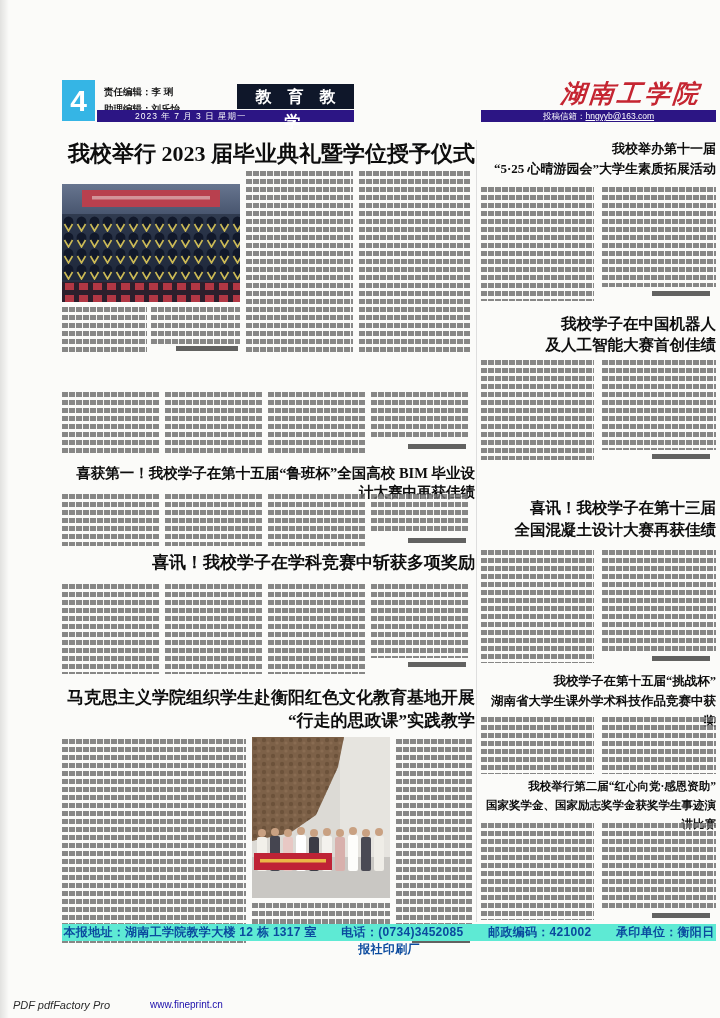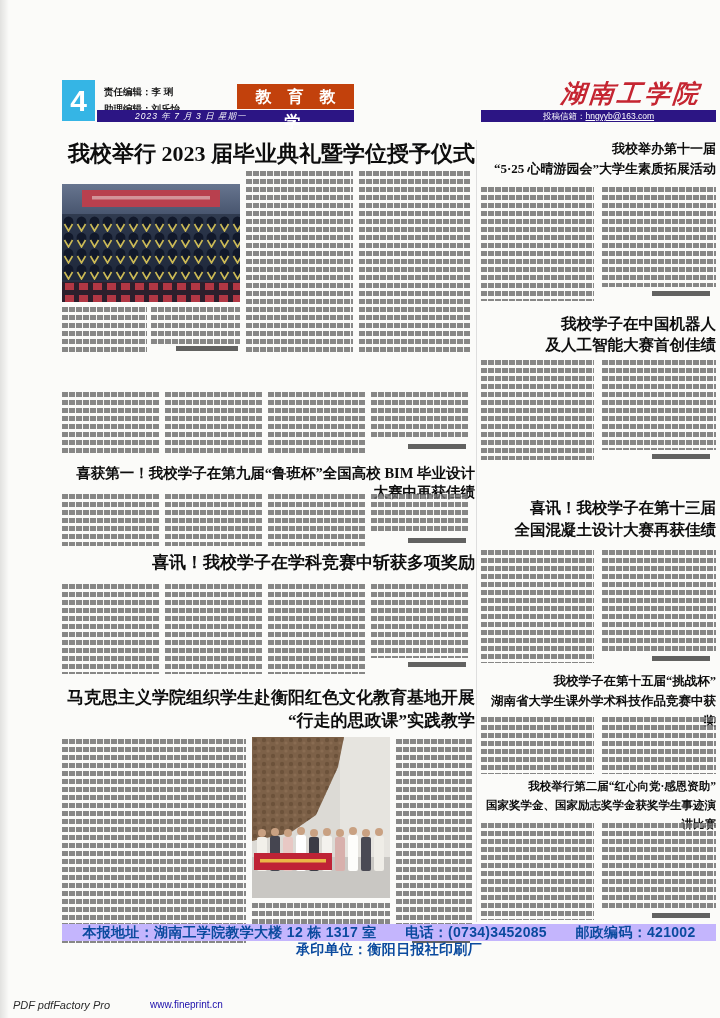--- a/index.html
+++ b/index.html
@@ -12,21 +12,21 @@
     background:linear-gradient(to right, rgba(0,0,0,0.10), rgba(0,0,0,0)); z-index:5;
   }
   .abs { position:absolute; }
   .pagebox {
     background:#35b5e5; color:#fff; font-weight:bold; font-size:30px;
     text-align:center; line-height:41px; font-family:"Liberation Sans", sans-serif;
   }
   .editors { font-size:9.5px; font-weight:bold; color:#1a1a1a; line-height:17px; white-space:pre-line; }
   .purplebar { background:#2c1584; color:#ffffff; font-size:8.5px; line-height:12px; }
   .sectionbox {
-    background:#c2410c; color:#ffffff; font-weight:bold; font-size:16px;
+    background:#0f172a; color:#ffffff; font-weight:bold; font-size:16px;
     text-align:center; line-height:25px; letter-spacing:6px; text-indent:6px;
     font-family:"Liberation Serif", serif;
   }
   .masthead {
     color:#c52531; font-size:25px; font-weight:bold; font-style:italic;
     letter-spacing:3px; text-align:center; transform:skewX(-5deg);
     font-family:"Liberation Serif", serif;
   }
   .headline {
     font-family:"Liberation Serif", serif; font-weight:bold; color:#0d0d0d;
@@ -34,38 +34,38 @@
   }
   .greek {
     background-image:
       repeating-linear-gradient(to right, rgba(251,251,249,0) 0 6px, rgba(251,251,249,0.95) 6px 7px),
       repeating-linear-gradient(to bottom, #6e6e6e 0 5.5px, rgba(0,0,0,0) 5.5px 8px);
     opacity:0.82;
   }
   .byline { position:absolute; height:4.5px; background:#474747; opacity:0.85; }
   .vrule { background:#dedede; }
   .footerbar {
-    background:#c4b5fd; color:#0a4a9e; font-weight:bold; font-size:14px;
+    background:#5eead4; color:#0a4a9e; font-weight:bold; font-size:12px;
     text-align:center; line-height:17px; letter-spacing:0.3px;
   }
   .watermark { font-size:11px; color:#2b2b2b;font-style:italic; }
   .wmlink { font-size:10px; color:#1a0dab; cursor:pointer; }
   .photo svg { display:block; }
 </style>
 </head>
 <body>
 
 <div class="page">
 
   <div class="abs pagebox" style="left:62px; top:80px; width:33px; height:41px;">4</div>
 
   <div class="abs editors" style="left:104px; top:83px; width:140px; height:26px;">责任编辑：李  琍
 助理编辑：刘乐怡</div>
 
-  <div class="abs purplebar" style="left:97px; top:110px; width:257px; height:12px; padding-left:38px; box-sizing:border-box; letter-spacing:1px;font-style:italic;">2023 年 7 月 3 日  星期一</div>
+  <div class="abs purplebar" style="left:97px; top:110px; width:257px; height:12px; padding-left:38px; box-sizing:border-box; letter-spacing:1px;">2023 年 7 月 3 日  星期一</div>
 
   <div class="abs sectionbox" style="left:237px; top:84px; width:117px; height:25px;">教 育 教 学</div>
 
   <div class="abs masthead" style="left:548px; top:77px; width:166px; height:30px;">湖南工学院</div>
 
   <div class="abs purplebar" style="left:481px; top:110px; width:235px; height:12px; text-align:center;">
     <span>投稿信箱：</span><span style="text-decoration:underline;">hngyyb@163.com</span>
   </div>
 
   <div class="abs vrule" style="left:476px; top:140px; width:1px; height:782px;"></div>
@@ -103,21 +103,21 @@
   <div class="abs greek" style="left:62px;  top:307px; width:85px;  height:45px;"></div>
   <div class="abs greek" style="left:151px; top:307px; width:89px;  height:37px;"></div>
   <div class="byline" style="left:176px; top:346px; width:62px;"></div>
 
   <div class="abs greek" style="left:62px;  top:392px; width:97px; height:63px;"></div>
   <div class="abs greek" style="left:165px; top:392px; width:97px; height:63px;"></div>
   <div class="abs greek" style="left:268px; top:392px; width:97px; height:63px;"></div>
   <div class="abs greek" style="left:371px; top:392px; width:97px; height:48px;"></div>
   <div class="byline" style="left:408px; top:444px; width:58px;"></div>
 
-  <div class="abs headline" style="left:62px; top:464px; width:413px; height:20px; font-size:14.5px;">喜获第一！我校学子在第九届“鲁班杯”全国高校 BIM 毕业设计大赛中再获佳绩</div>
+  <div class="abs headline" style="left:62px; top:464px; width:413px; height:20px; font-size:14.5px;">喜获第一！我校学子在第十五届“鲁班杯”全国高校 BIM 毕业设计大赛中再获佳绩</div>
   <div class="abs greek" style="left:62px;  top:494px; width:97px; height:52px;"></div>
   <div class="abs greek" style="left:165px; top:494px; width:97px; height:52px;"></div>
   <div class="abs greek" style="left:268px; top:494px; width:97px; height:52px;"></div>
   <div class="abs greek" style="left:371px; top:494px; width:97px; height:40px;"></div>
   <div class="byline" style="left:408px; top:538px; width:58px;"></div>
 
   <div class="abs headline" style="left:62px; top:551px; width:413px; height:24px; font-size:17px;">喜讯！我校学子在学科竞赛中斩获多项奖励</div>
   <div class="abs greek" style="left:62px;  top:584px; width:97px; height:90px;"></div>
   <div class="abs greek" style="left:165px; top:584px; width:97px; height:90px;"></div>
   <div class="abs greek" style="left:268px; top:584px; width:97px; height:90px;"></div>

